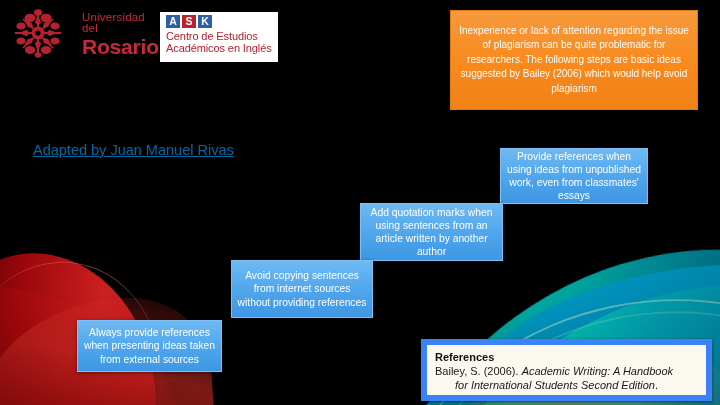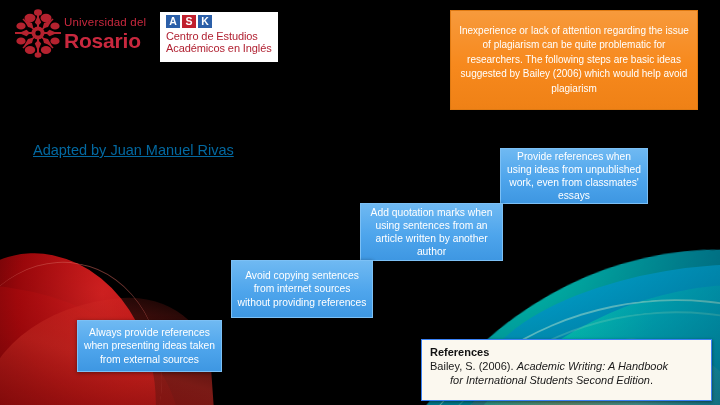--- a/index.html
+++ b/index.html
@@ -89,21 +89,21 @@
     transform:rotate(10deg);
   }
   .dark-fade{
     position:absolute;inset:0;
     background:radial-gradient(ellipse at 50% 38%, rgba(0,0,0,0) 35%, rgba(0,0,0,.35) 100%);
   }
 
   
   #rosario-logo{
     position:absolute;left:12px;top:8px;width:140px;height:52px;
-    display:flex;align-items:center;gap:0;
+    display:flex;align-items:center;gap:18px;
   }
   .crest{width:52px;height:50px;flex:0 0 auto;}
   .rosario-text{line-height:1;}
   .r-line1{color:#c9283e;font-size:11.5px;letter-spacing:.2px;}
   .r-line2{color:#c9283e;font-size:21px;font-weight:bold;letter-spacing:-.2px;margin-top:1px;}
 
   #ask-logo{
     position:absolute;left:160px;top:12px;
     width:118px;height:50px;background:#ffffff;
     padding:3px 5px 4px 6px;box-sizing:border-box;
@@ -149,21 +149,21 @@
     box-shadow:0 1px 4px rgba(0,0,0,.45);
   }
   #step-4{left:500px;top:148px;width:148px;height:56px;}
   #step-3{left:360px;top:203px;width:143px;height:58px;}
   #step-2{left:231px;top:260px;width:142px;height:58px;}
   #step-1{left:77px;top:320px;width:145px;height:52px;}
 
   
   #references-panel{
     position:absolute;left:421px;top:339px;width:291px;height:62px;
-    background:#fbf8ef;border:1px solid #3b82f6;
+    background:#fbf8ef;border:6px solid #3b82f6;
     box-sizing:border-box;padding:5px 8px 4px 8px;
     box-shadow:0 1px 3px rgba(0,0,0,.5);
   }
   #references-heading{
     color:#111;font-size:11px;font-weight:bold;line-height:14px;margin:0 0 1px 0;
   }
   .ref-line{color:#1a1a1a;font-size:11px;line-height:13.6px;}
   .ref-line.indent{padding-left:20px;}
   .ref-italic{font-style:italic;text-align:right;}
 </style>

